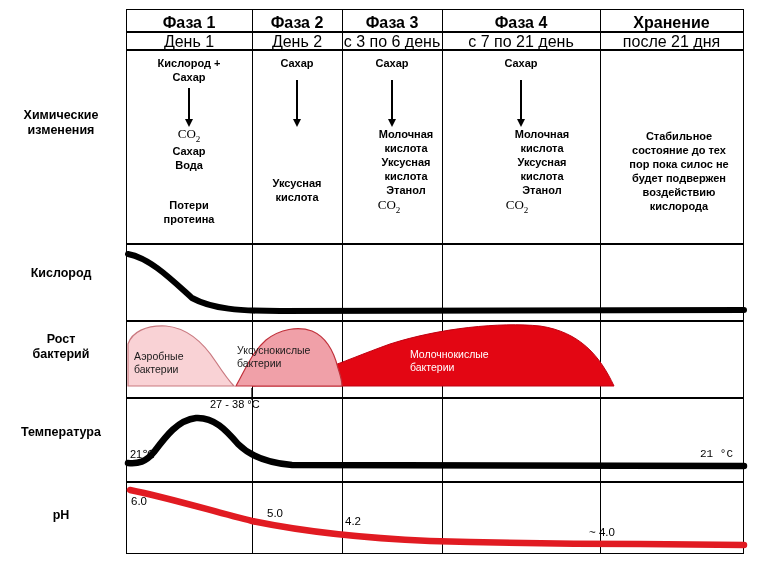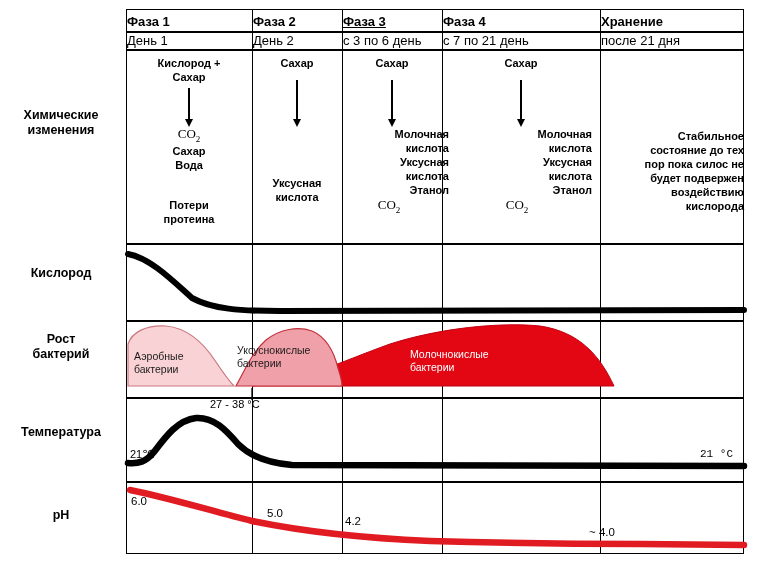--- a/index.html
+++ b/index.html
@@ -14,27 +14,27 @@
   .tbl{position:absolute;left:126px;top:9px;width:618px;height:545px;
        border:1.5px solid #000;box-sizing:border-box;}
 
   
   .vline{position:absolute;top:0;width:1.5px;background:#000;}
 
   
   .hline{position:absolute;left:0;width:100%;height:1.5px;background:#000;}
 
   
-  .hcell{position:absolute;text-align:left;font-size:13px;}
+  .hcell{position:absolute;text-align:center;font-size:16px;}
   .hcell.b{font-weight:bold;}
 
   
   .chem{position:absolute;text-align:center;font-size:11px;font-weight:bold;
         line-height:14px;}
-  .chem.left{text-align:right;}
+  .chem.left{text-align:center;}
   .co2{font-family:"Liberation Serif","DejaVu Serif",serif;font-weight:normal;
        font-size:13px;}
   .co2 sub{font-size:9px;}
 
   
   .arrow{position:absolute;width:1.6px;background:#000;}
   .arrow:after{content:"";position:absolute;left:-3.2px;bottom:-7px;
      border-left:4px solid transparent;border-right:4px solid transparent;
      border-top:8px solid #000;}
 
@@ -70,21 +70,21 @@
 
     <div class="hline" style="top:21px;"></div>
     <div class="hline" style="top:39px;"></div>
     <div class="hline" style="top:233px;"></div>
     <div class="hline" style="top:310px;"></div>
     <div class="hline" style="top:387px;"></div>
     <div class="hline" style="top:471px;"></div>
 
     <div class="hcell b" style="left:0;top:4px;width:124px;">Фаза 1</div>
     <div class="hcell b" style="left:126px;top:4px;width:88px;">Фаза 2</div>
-    <div class="hcell b" style="left:216px;top:4px;width:98px;text-decoration:underline;">Фаза 3</div>
+    <div class="hcell b" style="left:216px;top:4px;width:98px;">Фаза 3</div>
     <div class="hcell b" style="left:316px;top:4px;width:156px;">Фаза 4</div>
     <div class="hcell b" style="left:474px;top:4px;width:141px;">Хранение</div>
 
     <div class="hcell" style="left:0;top:23px;width:124px;">День 1</div>
     <div class="hcell" style="left:126px;top:23px;width:88px;">День 2</div>
     <div class="hcell" style="left:216px;top:23px;width:98px;">с 3 по 6 день</div>
     <div class="hcell" style="left:316px;top:23px;width:156px;">с 7 по 21 день</div>
     <div class="hcell" style="left:474px;top:23px;width:141px;">после 21 дня</div>
 
     <div class="chem" style="left:0;top:46px;width:124px;white-space:pre-line">Кислород +

